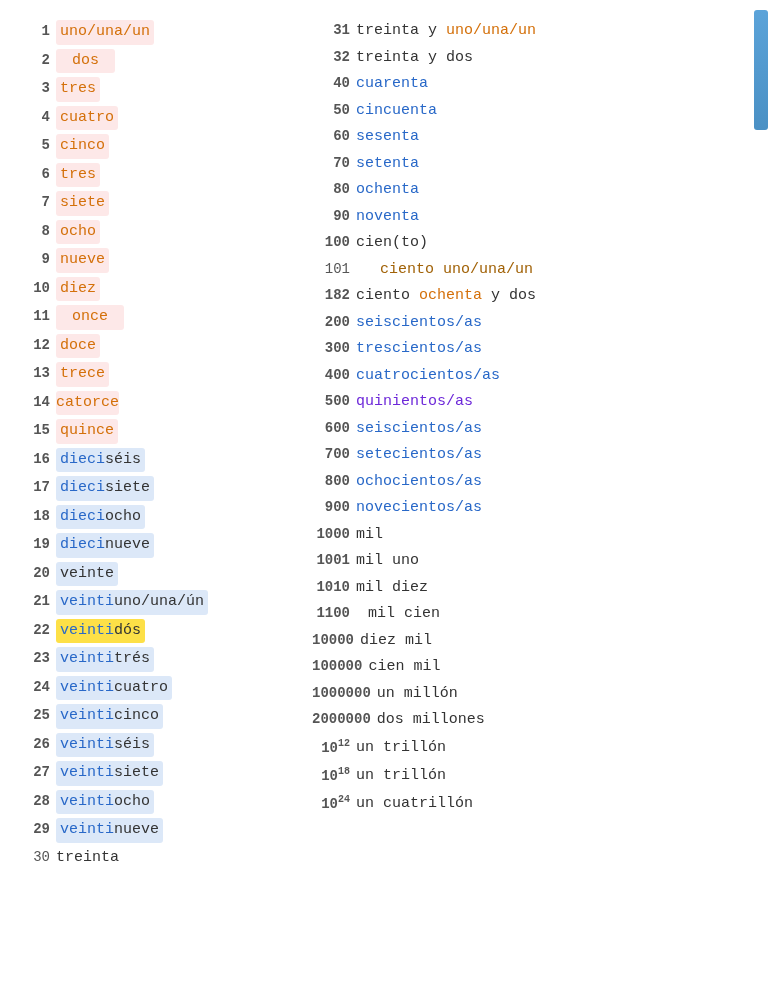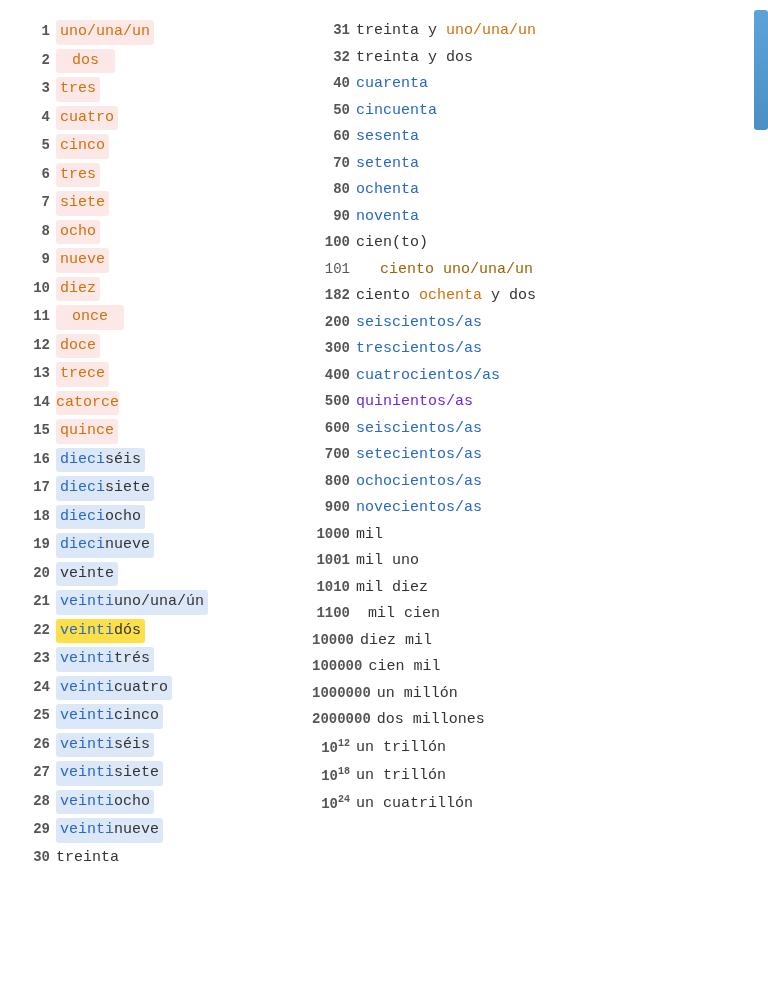--- a/index.html
+++ b/index.html
@@ -198,21 +198,21 @@
         </div>
         <div class="num-row">
           <span class="num-label" style="color: rgb(85, 85, 85); font-weight: bold;">28</span>
           <span class="word" style="background-color: rgb(220, 232, 248); border-radius: 3px; padding: 1px 4px;"><span style="color: rgb(40, 104, 200);">veinti</span><span style="color: rgb(51, 51, 51);">ocho</span></span>
         </div>
         <div class="num-row">
           <span class="num-label" style="color: rgb(85, 85, 85); font-weight: bold;">29</span>
           <span class="word" style="background-color: rgb(220, 232, 248); border-radius: 3px; padding: 1px 4px;"><span style="color: rgb(40, 104, 200);">veinti</span><span style="color: rgb(51, 51, 51);">nueve</span></span>
         </div>
         <div class="num-row">
-          <span class="num-label" style="color: rgb(85, 85, 85); font-weight: bold;">30</span>
+          <span class="num-label" style="color: rgb(85, 85, 85); font-weight: normal;">30</span>
           <span class="word"><span style="color: rgb(51, 51, 51);">treinta</span></span>
         </div>
       </div>
     <div class="right-col" id="right-col">
     <div class="num-row">
           <span class="num-label" style="color: rgb(85, 85, 85); font-weight: bold;">31</span>
           <span class="word"><span style="color: rgb(51, 51, 51);">treinta y </span><span style="color: rgb(212, 112, 10);">uno/una/un</span></span>
         </div>
         <div class="num-row">
           <span class="num-label" style="color: rgb(85, 85, 85); font-weight: bold;">32</span>

